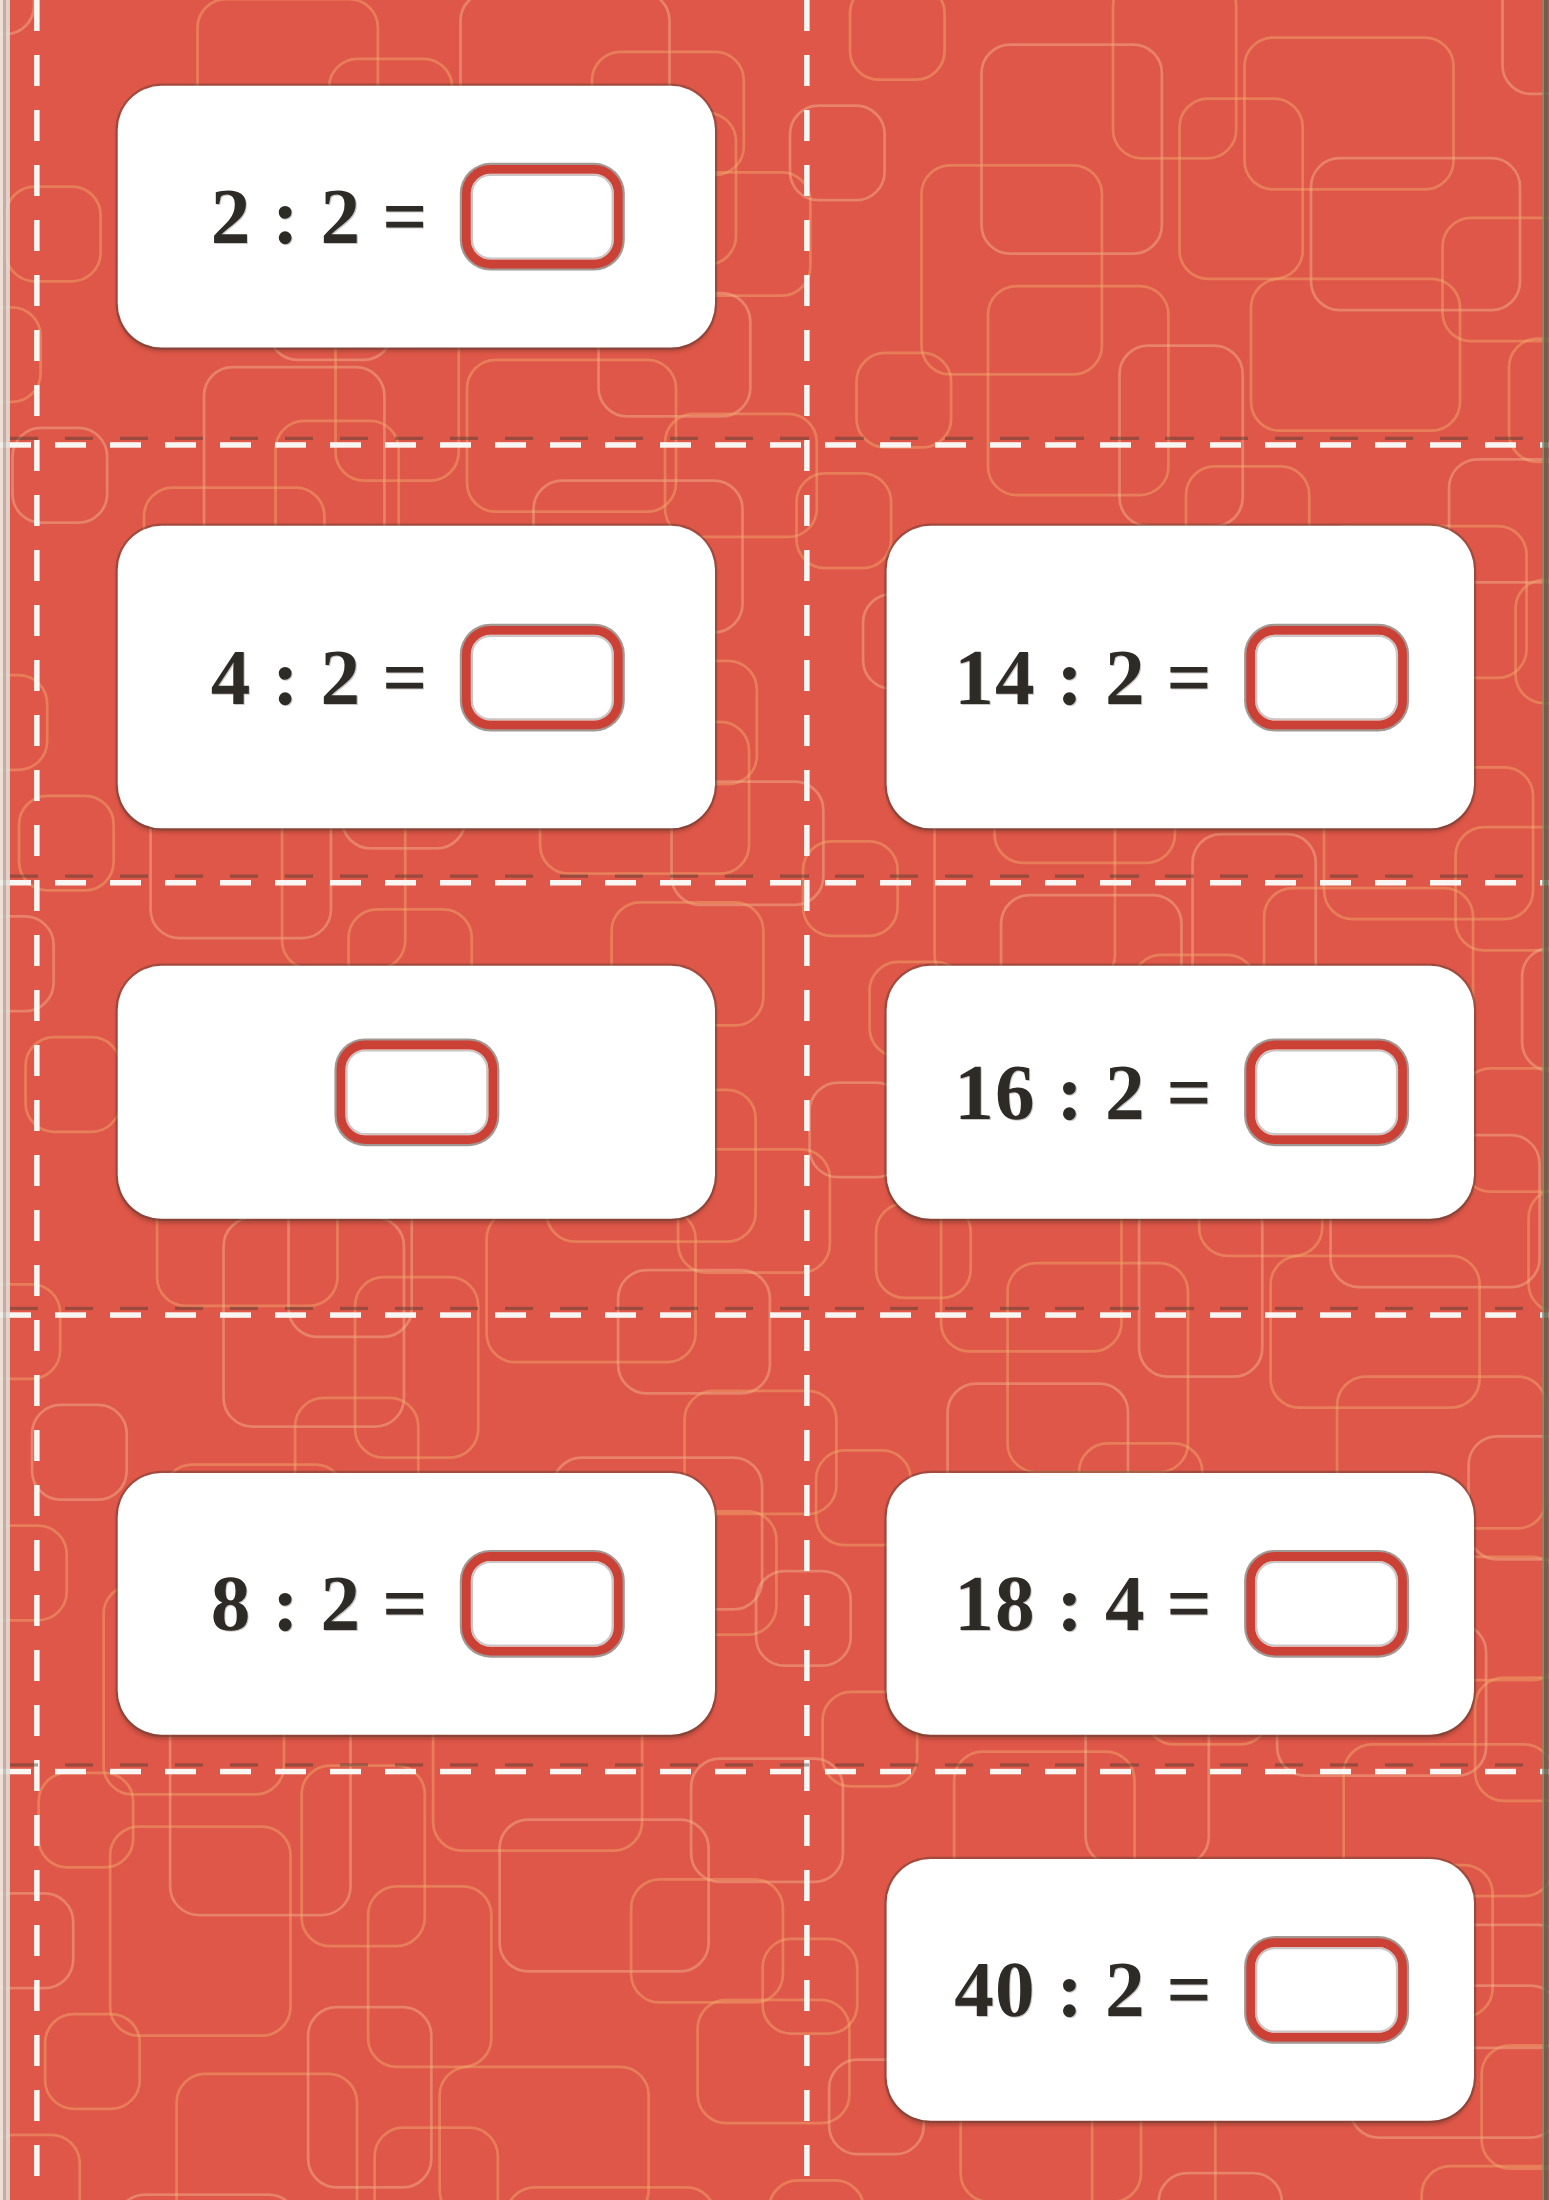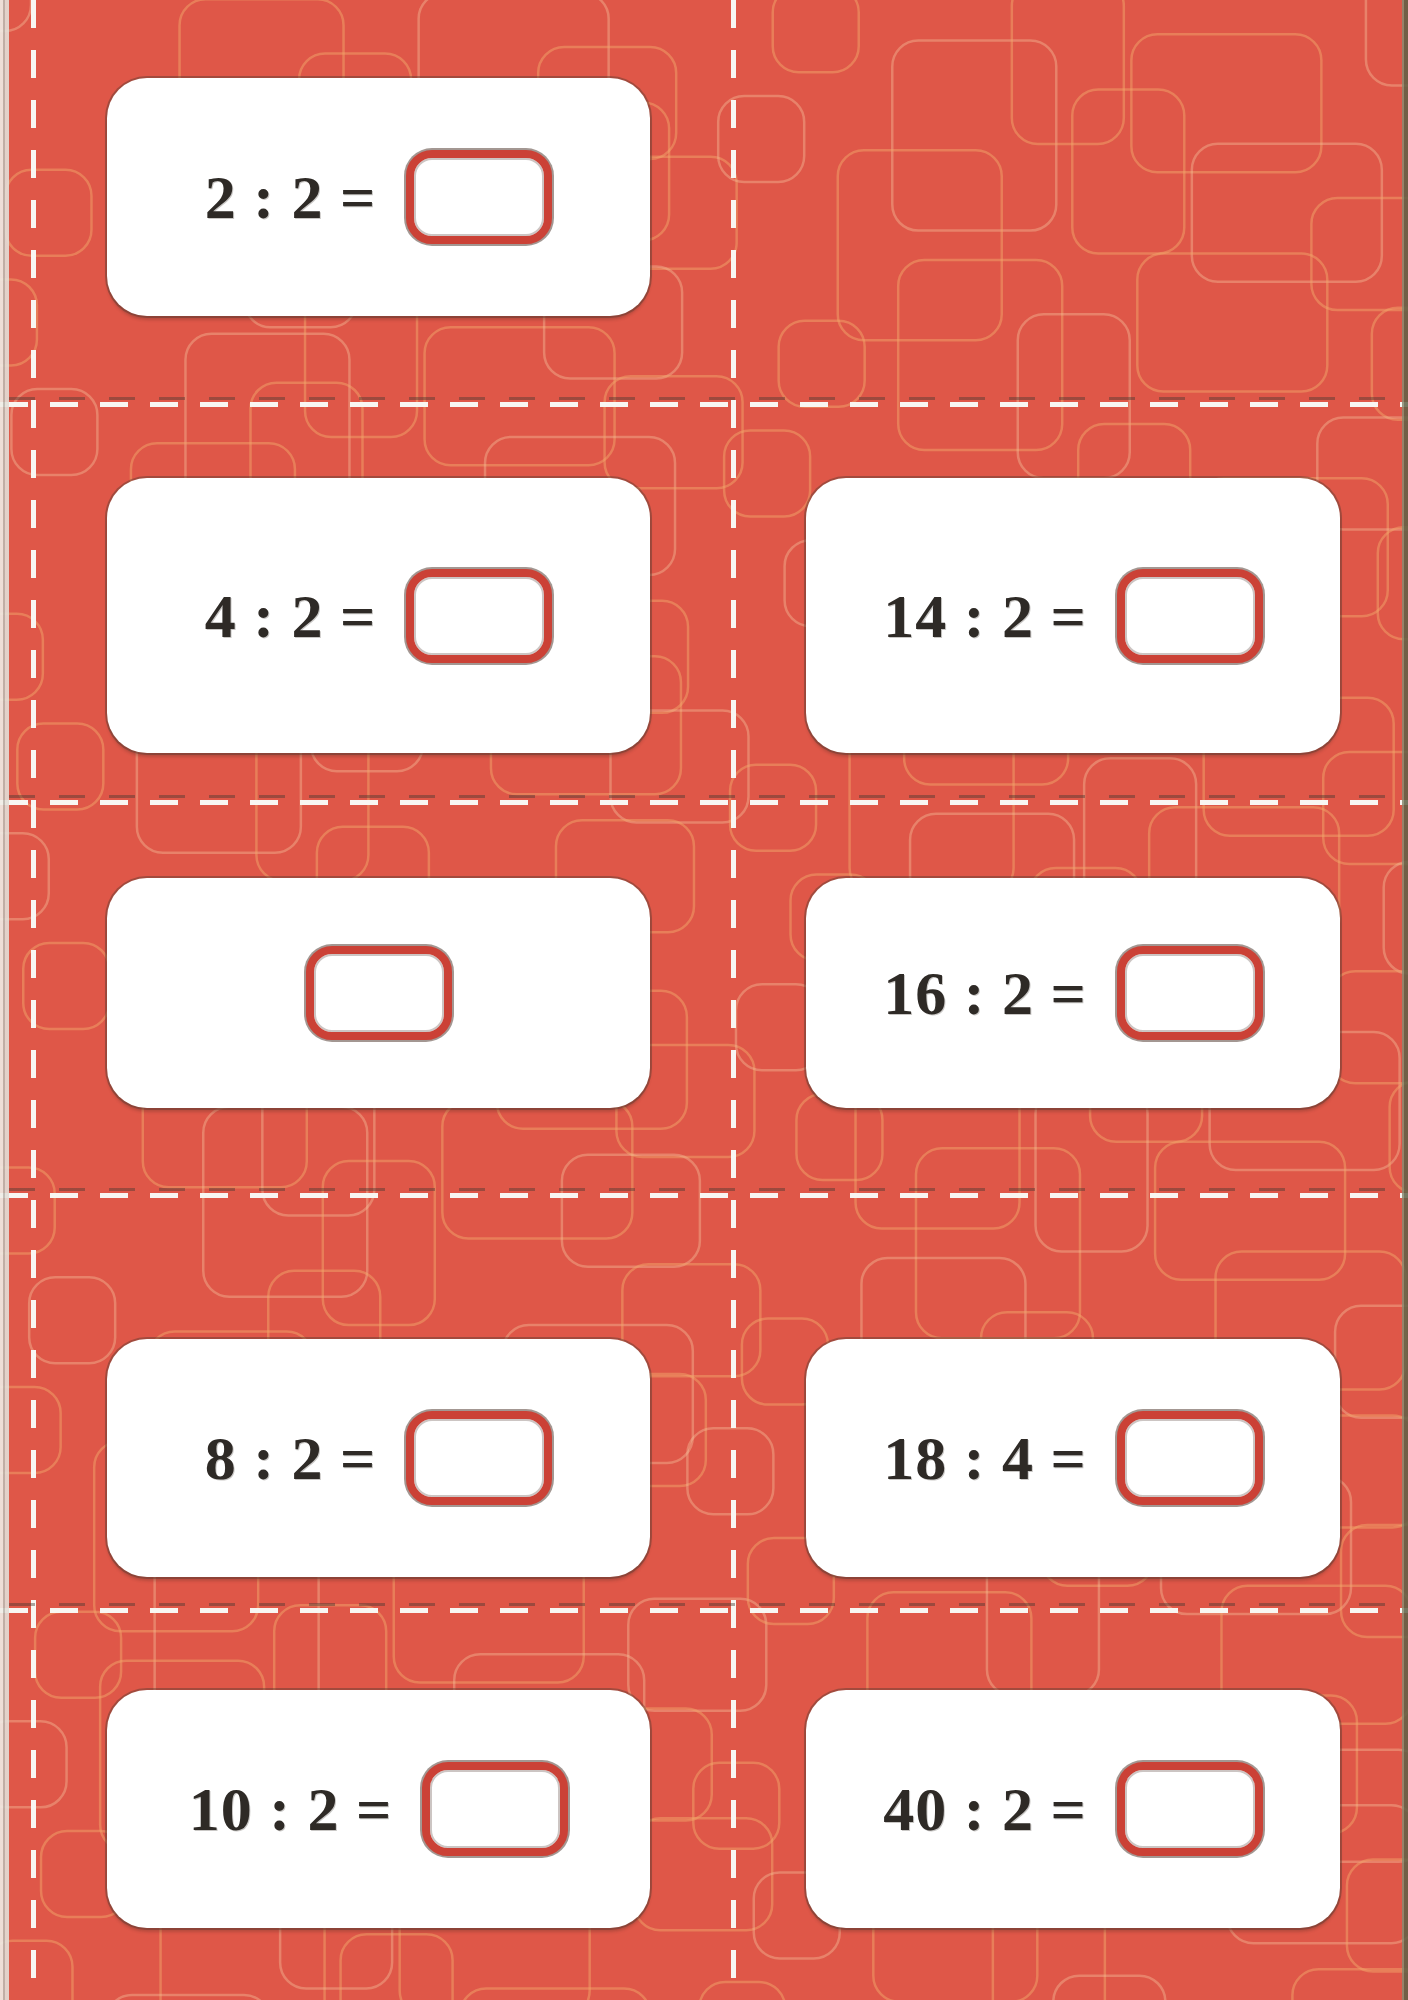--- a/index.html
+++ b/index.html
@@ -52,21 +52,21 @@
     display:flex;align-items:center;justify-content:center;gap:30px;
   }
   .cl{left:107px;width:543px}
   .cr{left:806px;width:534px}
   .r1{top:78px;height:238px}
   .r2{top:478px;height:275px}
   .r3{top:878px;height:230px}
   .r4{top:1339px;height:238px}
   .r5{top:1690px;height:238px}
   .eq{
-    font-weight:700;font-size:62px;line-height:1;
+    font-weight:700;font-size:72px;line-height:1;
     color:var(--text-ink);white-space:pre;letter-spacing:1px;
     text-shadow:1px 1px 0 rgba(40,30,25,.25);
   }
   .answer-box{
     width:146px;height:94px;flex:0 0 auto;
     background:var(--card-white);
     border:8px solid var(--answer-box-red);
     border-radius:26px;
     box-shadow:0 0 0 2px rgba(72,48,38,.5), inset 0 0 0 2px rgba(72,48,38,.28);
   }
@@ -272,24 +272,20 @@
 
   <div class="card cl r4">
     <span class="eq">8 : 2 =</span>
     <div class="answer-box"></div>
   </div>
   <div class="card cr r4">
     <span class="eq">18 : 4 =</span>
     <div class="answer-box"></div>
   </div>
 
-  <div class="card cl r5">
-    <span class="eq">10 : 2 =</span>
-    <div class="answer-box"></div>
-  </div>
   <div class="card cr r5">
     <span class="eq">40 : 2 =</span>
     <div class="answer-box"></div>
   </div>
 
   <div class="scan-edge-left"></div>
   <div class="scan-edge-right"></div>
 </div>
 
 </body></html>

